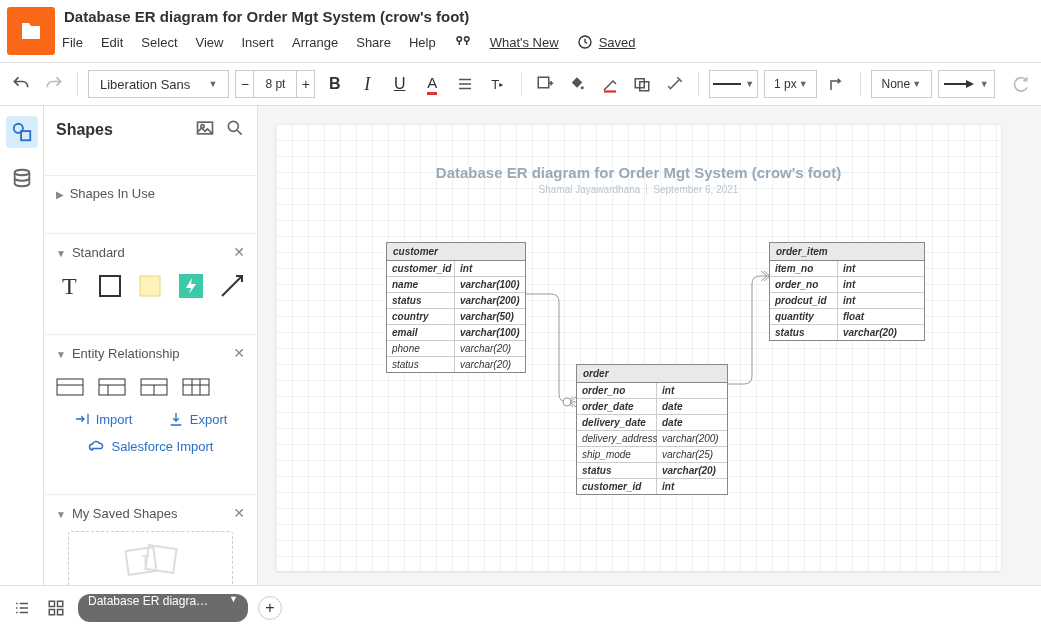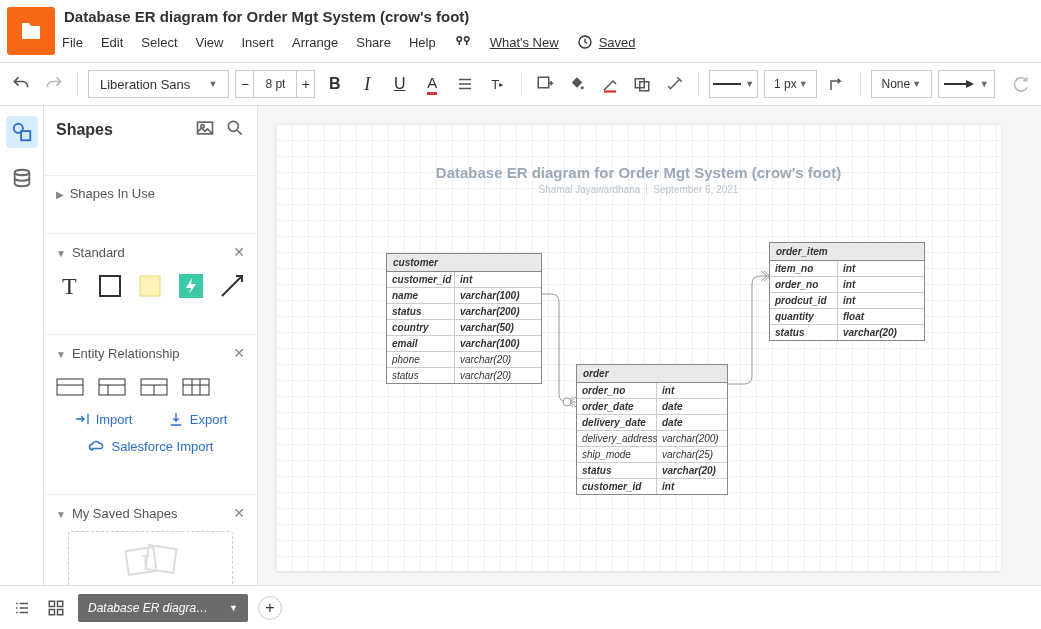--- a/index.html
+++ b/index.html
@@ -69,21 +69,21 @@
 .entity-row:last-child { border-bottom: none; }
 .entity-row .col1 { width: 68px; padding: 2px 5px; border-right: 1px solid #ccc; font-style: italic; }
 .entity-row .col2 { flex: 1; padding: 2px 5px; font-style: italic; }
 .entity-row.bold .col1, .entity-row.bold .col2 { font-weight: bold; font-style: italic;}
 .entity.order .col1 { width: 80px; }
 .conn { position: absolute; pointer-events: none; }
 
 
 .footer { height: 44px; border-top: 1px solid #e0e0e0; display: flex; align-items: center; padding: 0 10px; gap: 10px; }
 .footer-btn { width: 24px; height: 24px; display:flex; align-items:center; justify-content:center; cursor:pointer;}
-.page-tab { background: #6b6b6b; color: #fff; height: 28px; width: 170px; display: flex; align-items: center; justify-content: space-between; padding: 0 10px; font-size: 12px; border-radius: 2px; font-style: italic; }
+.page-tab { background: #6b6b6b; color: #fff; height: 28px; width: 170px; display: flex; align-items: flex-start; justify-content: space-between; padding: 0 10px; font-size: 12px; border-radius: 12px; }
 .add-page { width: 24px; height: 24px; border: 1px solid #ccc; border-radius: 50%; display: flex; align-items: center; justify-content: center; font-size: 16px; cursor:pointer;}
 .caret{font-size:9px;color:#666;}
 </style>
 </head>
 <body>
 
 <div class="header">
   <div class="logo">
     <svg viewBox="0 0 24 24">
         <path d="M3 4h7l2 3h9v13H3z"></path>
@@ -367,21 +367,21 @@
       <div class="canvas-sub">
         <span>Shamal Jayawardhana</span><span>September 6, 2021</span>
       </div>
 
       <svg class="conn" style="left:0;top:0;width:100%;height:100%;">
         <path d="M 250 170 L 275 170 Q 283 170 283 178 L 283 270 Q 283 278 291 278 L 300 278 M 300 273 l -6 5 6 5 M 297 273 l -6 5 6 5" fill="none" stroke="#999" stroke-width="1"></path>
         <circle cx="291" cy="278" r="4" fill="#fff" stroke="#999"></circle>
         <path d="M 452 260 L 468 260 Q 476 260 476 252 L 476 160 Q 476 152 484 152 L 493 152 M 488 147 l 6 5 -6 5 M 485 147 l 6 5 -6 5" fill="none" stroke="#999" stroke-width="1"></path>
       </svg>
 
-      <div class="entity" style="left:110px;top:129px;width:156px;">
+      <div class="entity" style="left:110px;top:118px;width:140px;">
         <div class="entity-head">customer</div>
         <div id="rows-customer">
             <div class="entity-row bold">
               <div class="col1">customer_id</div>
               <div class="col2">int</div>
             </div>
             <div class="entity-row bold">
               <div class="col1">name</div>
               <div class="col2">varchar(100)</div>
             </div>

